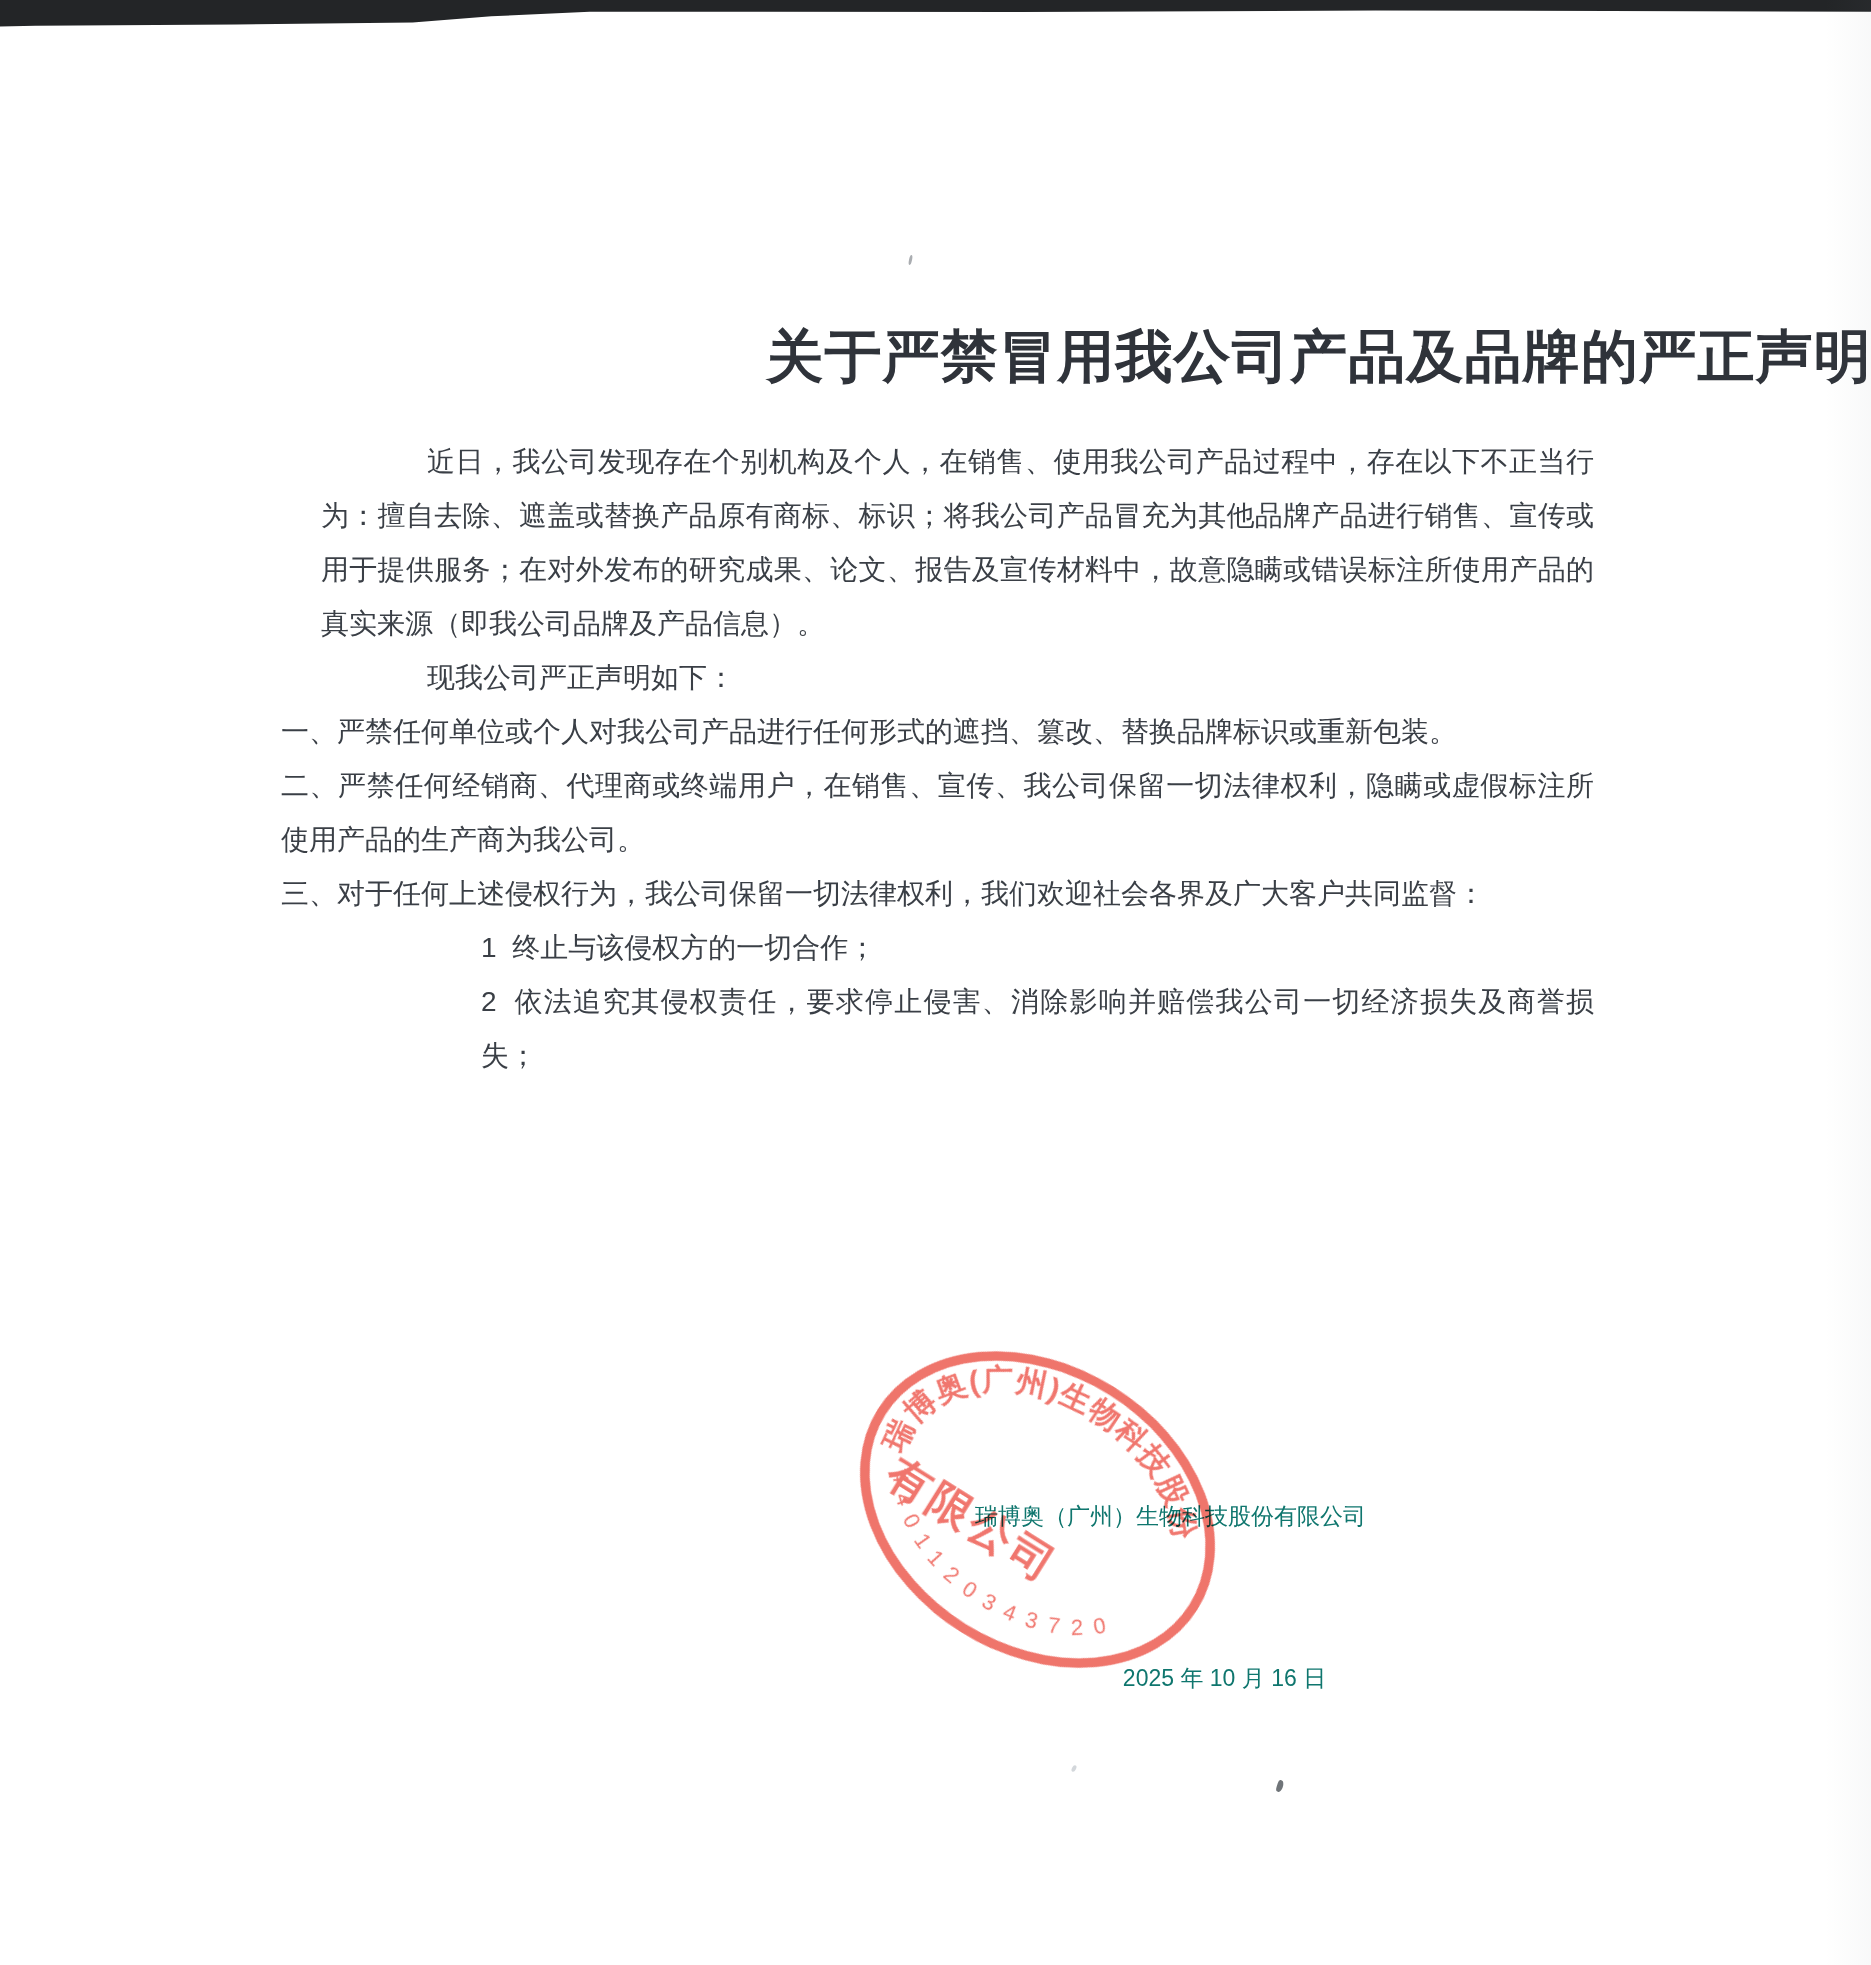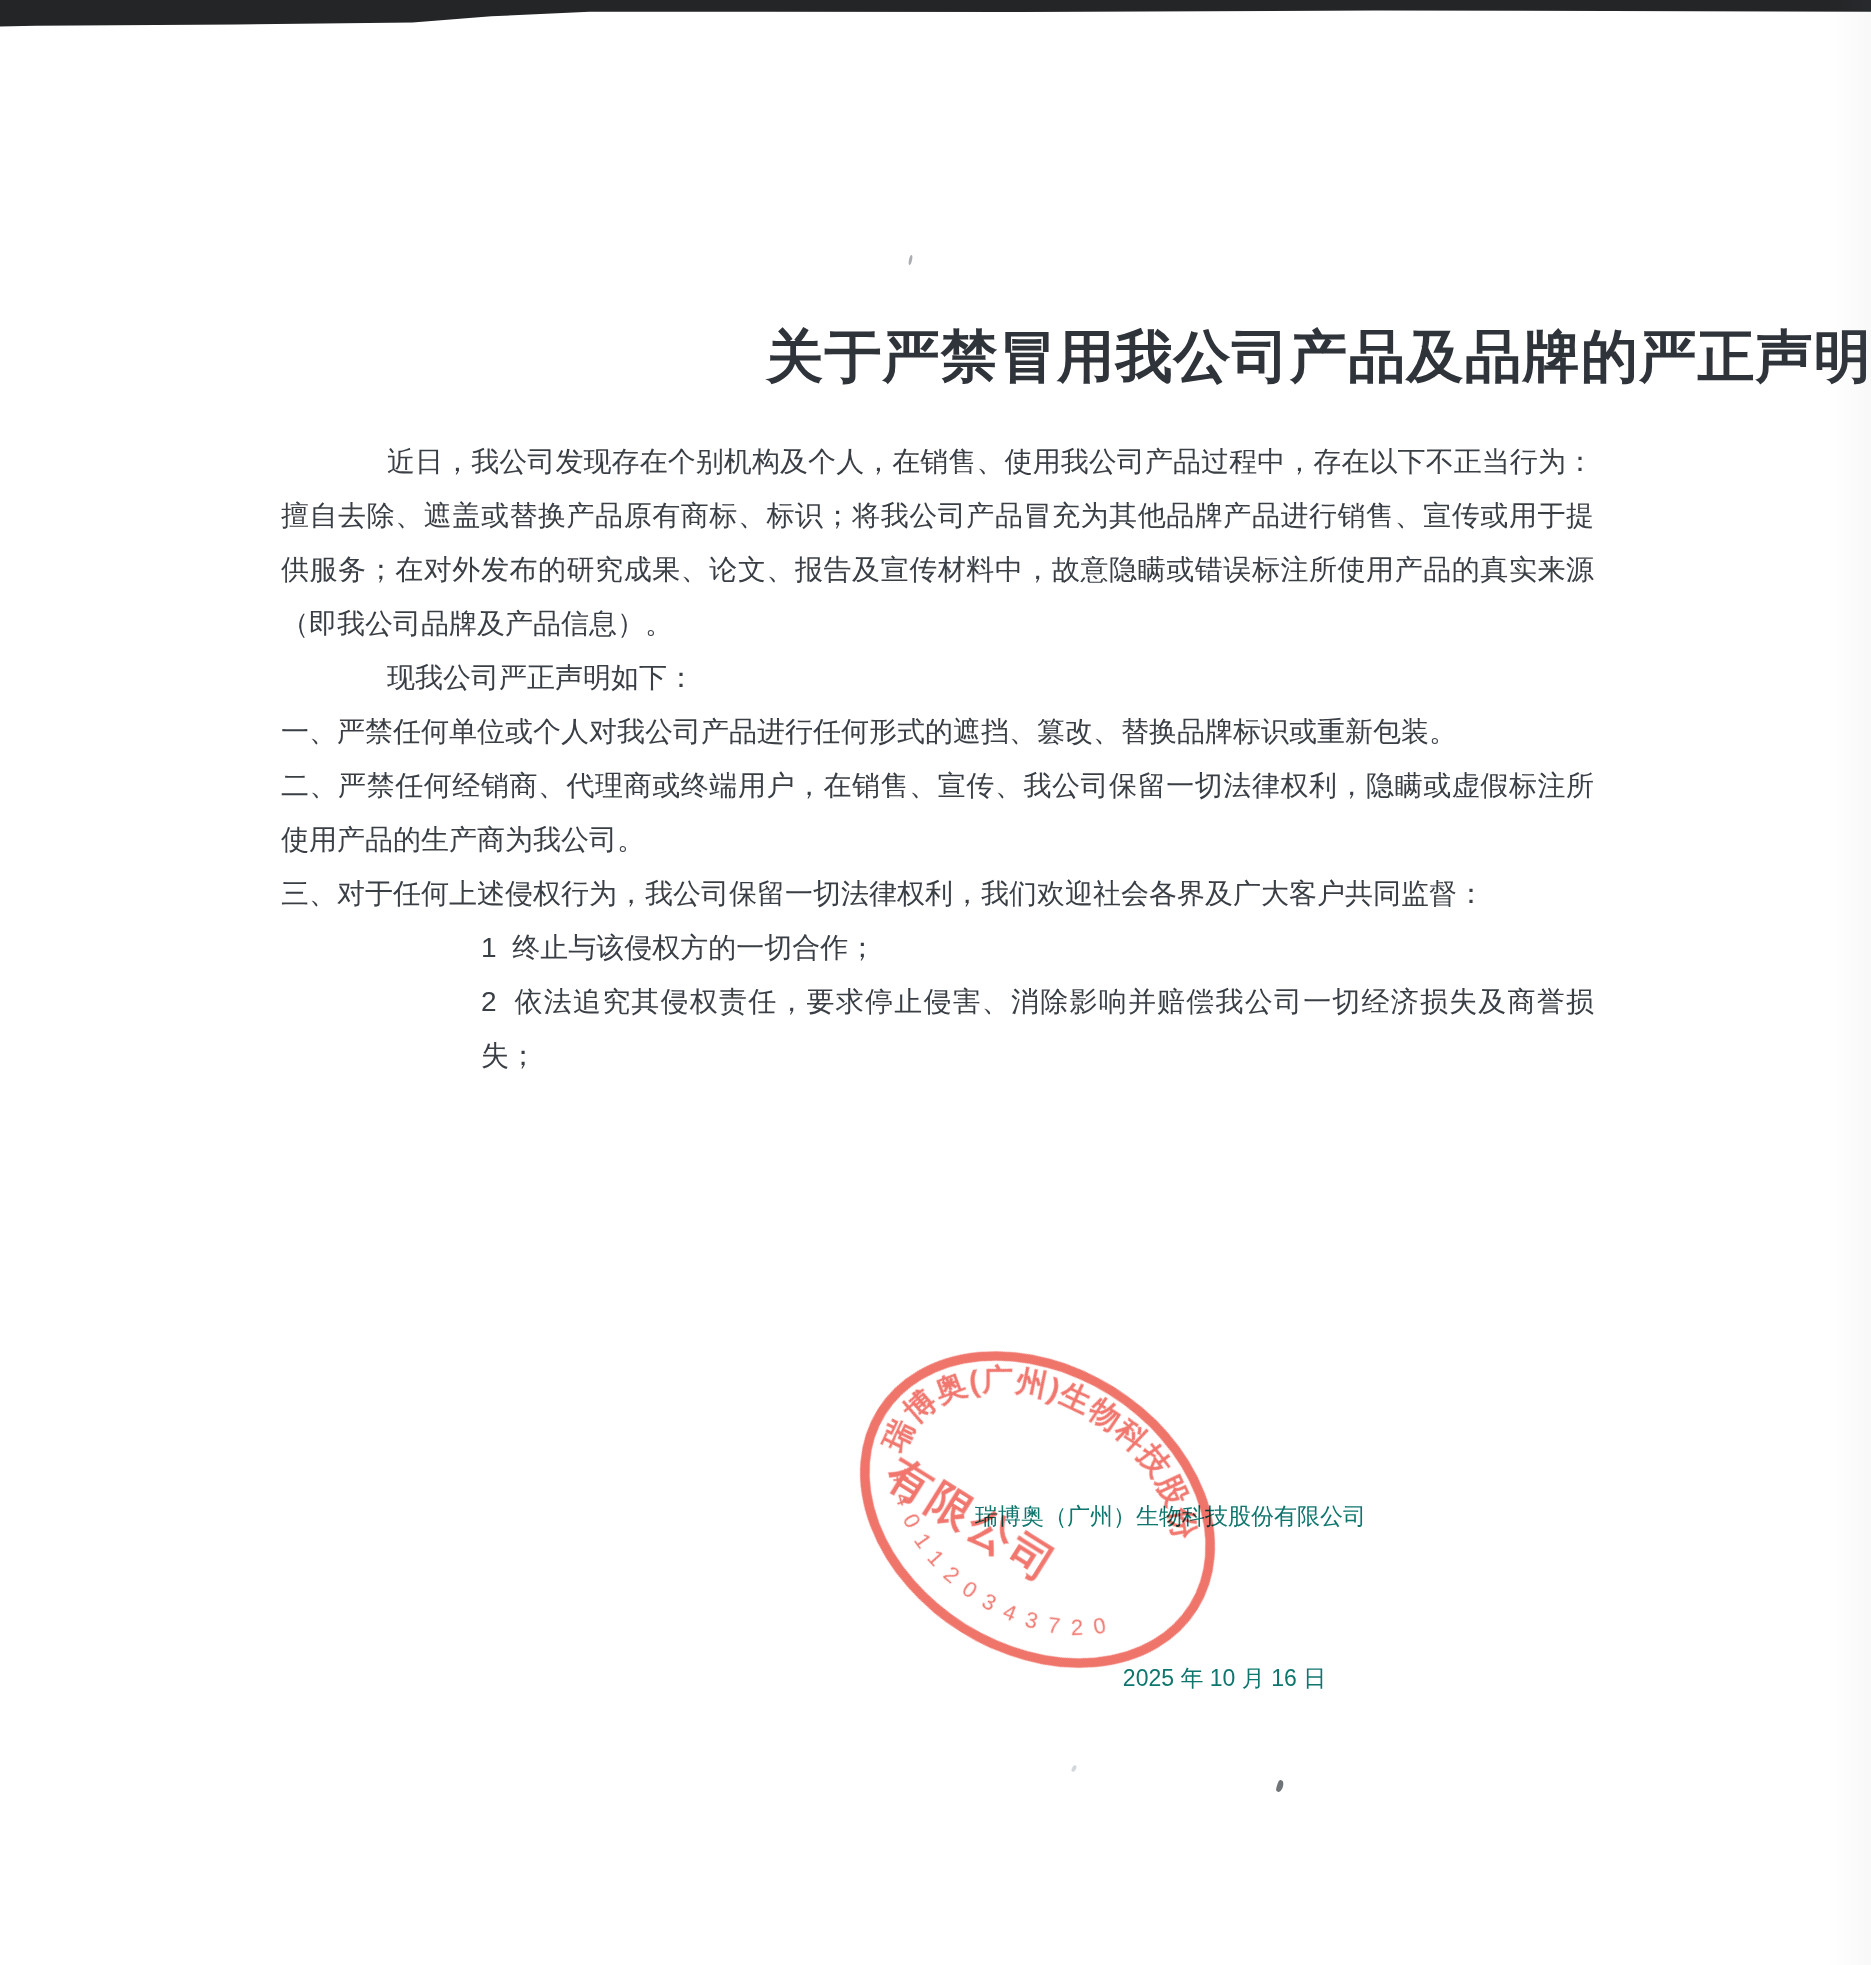--- a/index.html
+++ b/index.html
@@ -23,21 +23,21 @@
     font-size:57px;font-weight:700;letter-spacing:1.2px;
     color:#2f333a;
   }
   .body-text{
     position:absolute;left:281px;top:435px;width:1313px;
     font-size:28px;line-height:54px;
     color:#3a3f46;
     text-align:justify;
   }
   .body-text p{margin:0;white-space:pre-wrap;}
-  .body-text p.indent{text-indent:106px;}
+  .body-text p.indent{text-indent:106px;margin-left:40px;}
   .body-text p.sub{padding-left:200px;}
   .signature{
     position:absolute;left:975px;top:1381px;width:499px;
     font-size:23px;line-height:54px;color:#0f766e;
     text-align:center;white-space:pre-wrap;
   }
   .signature .company-line{text-align:left;}
   .stamp{
     position:absolute;left:841px;top:1356px;width:393px;height:307px;
     transform:rotate(32deg);

